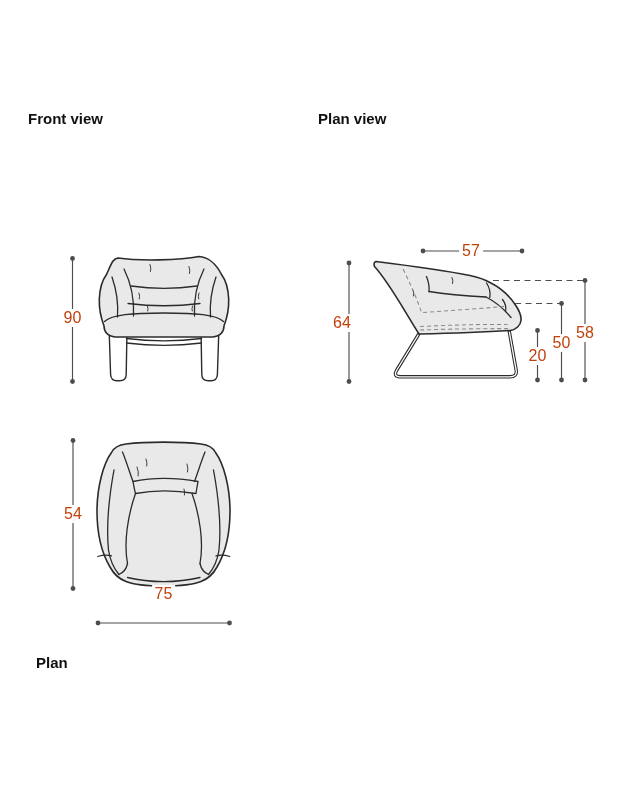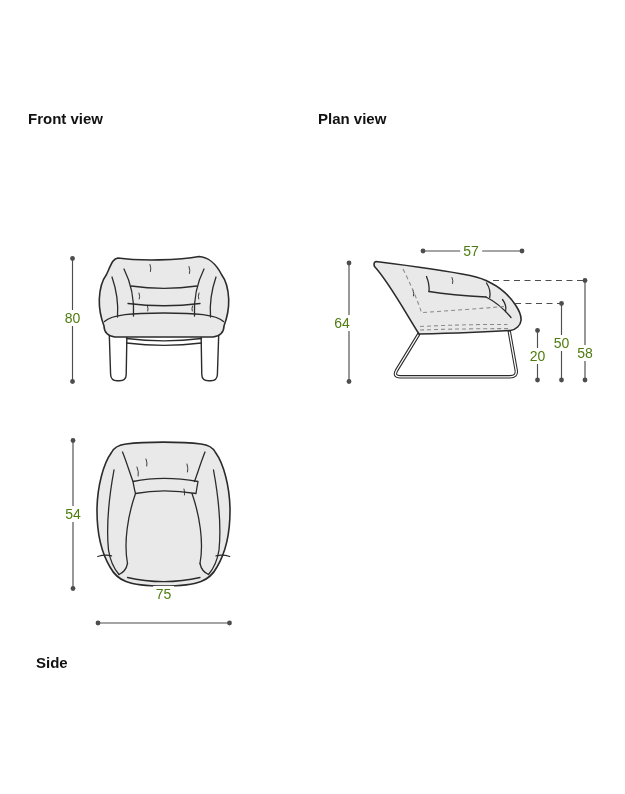--- a/index.html
+++ b/index.html
@@ -13,21 +13,21 @@
     position:relative;width:625px;height:794px;background:#fff;overflow:hidden;
     font-family:"Liberation Sans",sans-serif;
   }
   .canvas svg{position:absolute;left:0;top:0;}
   .view-title{
     position:absolute;font-weight:700;font-size:15px;color:#111;
     white-space:nowrap;line-height:1.1;
   }
   .dim-label{
     position:absolute;transform:translate(-50%,-50%);
-    font-size:14px;color:#4d7c0f;background:#fff;padding:1px 3px;
+    font-size:16px;color:#c2410c;background:#fff;padding:1px 3px;
     line-height:1;white-space:nowrap;
   }
   
   .body{fill:var(--fill);stroke:var(--outline);stroke-width:1.6;stroke-linejoin:round;}
   .ln{fill:none;stroke:var(--outline);stroke-width:1.3;stroke-linecap:round;}
   .tick{fill:none;stroke:var(--outline);stroke-width:1;stroke-linecap:round;opacity:.9;}
   .hid{fill:none;stroke:var(--hidden-line);stroke-width:1.05;stroke-dasharray:4 3;}
   .white{fill:#fff;stroke:var(--outline);stroke-width:1.4;stroke-linejoin:round;}
   .base-outer{fill:none;stroke:var(--outline);stroke-width:3.4;stroke-linejoin:round;stroke-linecap:round;}
   .base-inner{fill:none;stroke:#fff;stroke-width:1.3;stroke-linejoin:round;stroke-linecap:butt;}
@@ -153,24 +153,24 @@
       <g>
         <path class="dim" d="M98,623 H229.5"></path>
         <circle class="dot" cx="98" cy="623" r="2.4"></circle>
         <circle class="dot" cx="229.5" cy="623" r="2.4"></circle>
       </g>
     </g>
   </svg>
 
   <span class="view-title" style="left:28px;top:111px">Front view</span>
   <span class="view-title" style="left:318px;top:111px">Plan view</span>
-  <span class="view-title" style="left:36px;top:655px">Side</span>
+  <span class="view-title" style="left:36px;top:655px">Plan</span>
 
-  <span class="dim-label" style="left:72.5px;top:318px">80</span>
+  <span class="dim-label" style="left:72.5px;top:318px">90</span>
   <span class="dim-label" style="left:471px;top:251px">57</span>
   <span class="dim-label" style="left:342px;top:323px">64</span>
   <span class="dim-label" style="left:537.5px;top:356px">20</span>
   <span class="dim-label" style="left:561.5px;top:343px">50</span>
-  <span class="dim-label" style="left:585px;top:353px">58</span>
+  <span class="dim-label" style="left:585px;top:333px">58</span>
   <span class="dim-label" style="left:73px;top:514px">54</span>
   <span class="dim-label" style="left:163.5px;top:594px">75</span>
 
 </div>
 
 </body></html>

